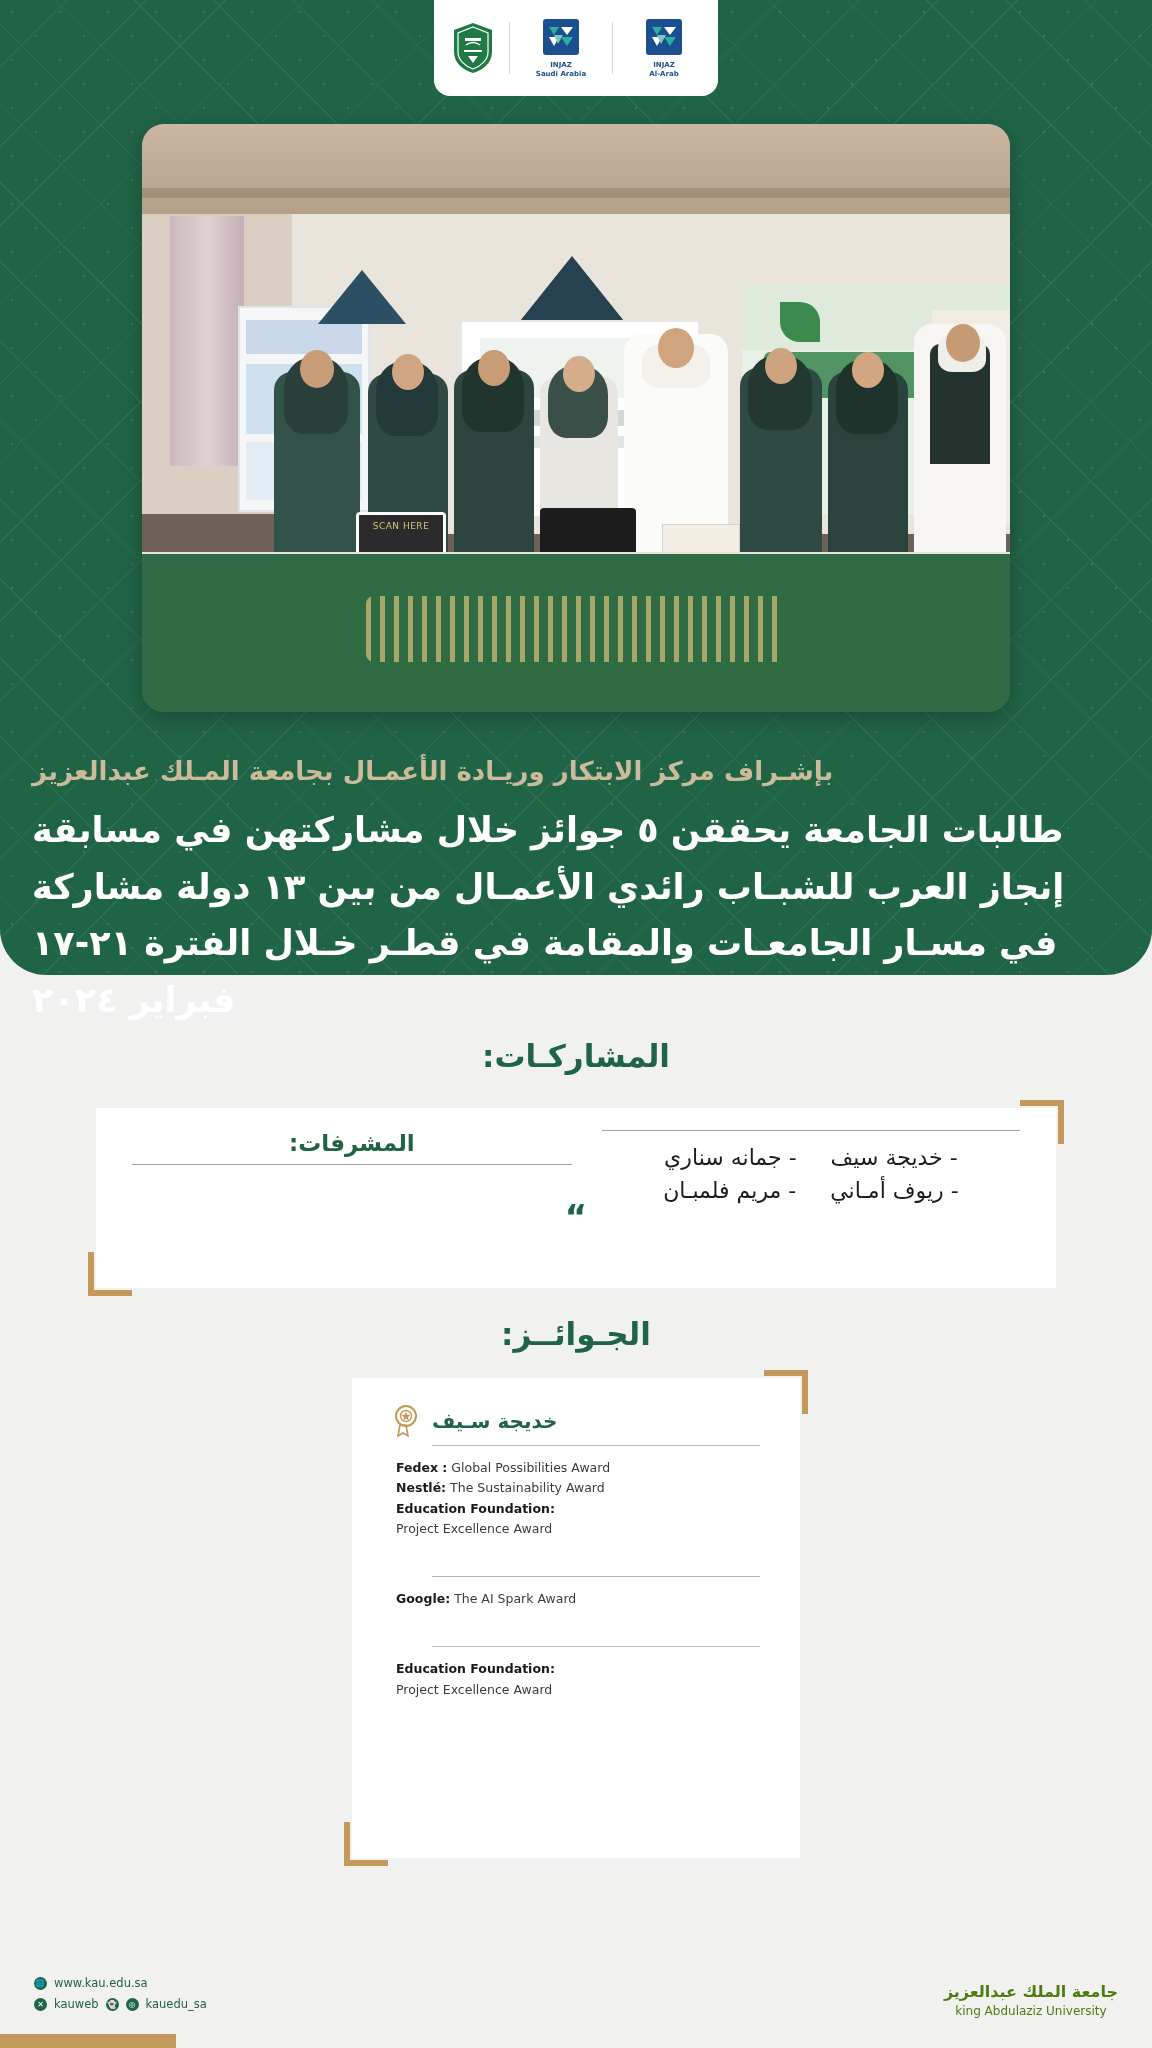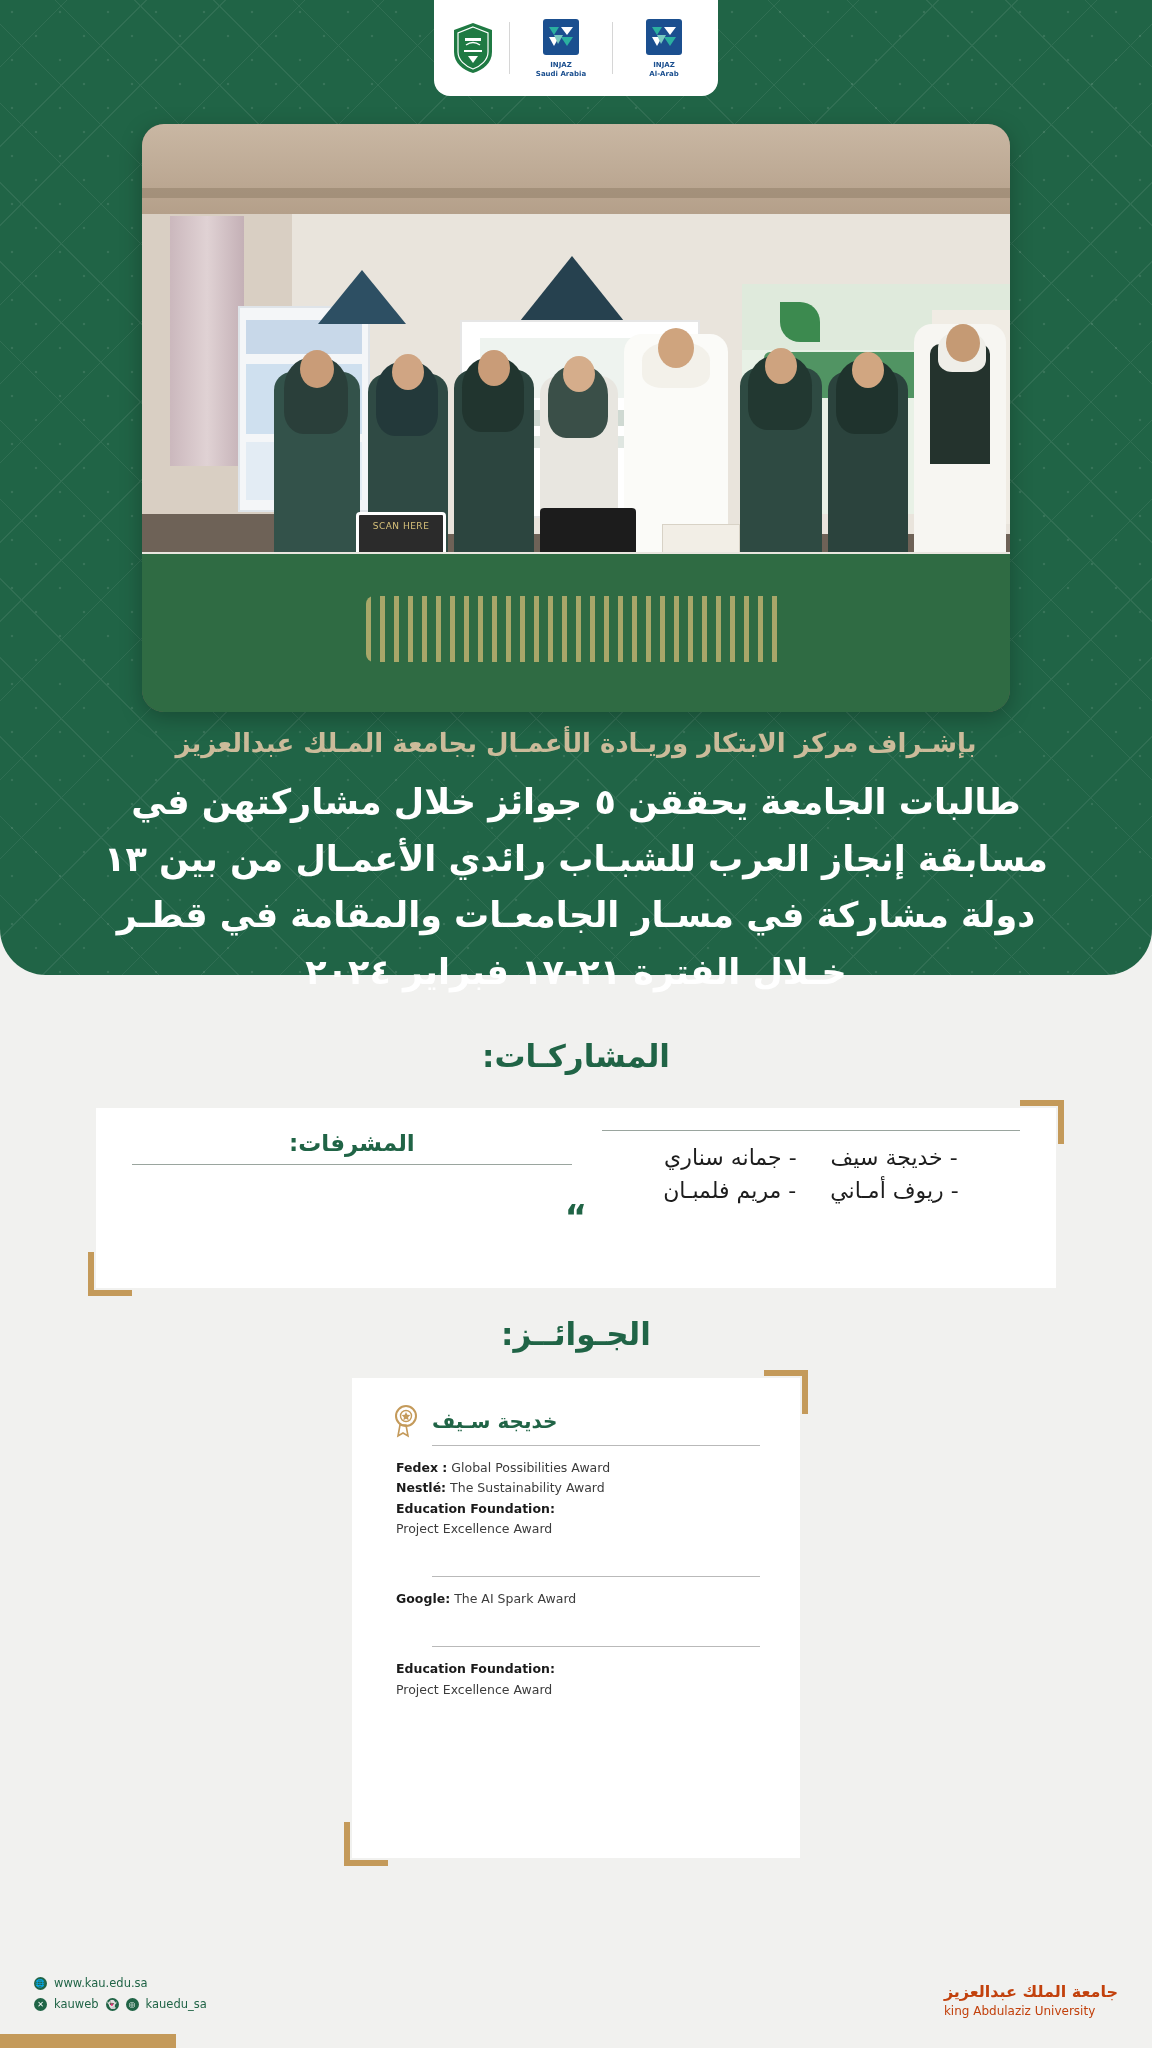--- a/index.html
+++ b/index.html
@@ -107,23 +107,23 @@
       background: repeating-linear-gradient(90deg, rgba(214,190,120,.85) 0 5px, transparent 5px 14px);
       border-radius: 8px; opacity:.85; }
   .ph-scanhere { left:214px; top:388px; width:90px; height:48px; background:#2b2b2b; border:3px solid #fff; border-radius:4px; }
   .ph-scanhere:after { content:"SCAN HERE"; position:absolute; top:6px; left:0; right:0; text-align:center; color:#d6c07a; font-size:9px; letter-spacing:.5px; }
   .ph-laptop { left:398px; top:384px; width:96px; height:58px; background:#1c1c1c; border-radius:4px; }
   .ph-tray { left:520px; top:400px; width:78px; height:34px; background:#f2eee6; border:1px solid #d8d2c6; }
 
   
   .hero-text {
     position: absolute;
-    top: 728px; left: 0; right: 0;
-    padding: 0 84px;
-    text-align: center;
+    top: 756px; left: 0; right: 0;
+    padding: 0 32px;
+    text-align: left;
     z-index: 6;
   }
   .hero-kicker {
     color: #cbbb9a;
     font-size: 26px;
     font-weight: bold;
     letter-spacing: .5px;
     margin-bottom: 16px;
   }
   .hero-body {
@@ -190,21 +190,21 @@
   .footer {
     position: absolute;
     left: 0; right: 0; bottom: 0;
     height: 108px;
     background: #f1f1ef;
   }
   .footer-accent { position: absolute; left: 0; bottom: 0; width: 176px; height: 14px; background: #c49a5a; }
   .footer-left { position: absolute; left: 34px; bottom: 30px; direction: ltr; text-align: left; }
   .f-row { display: flex; align-items: center; gap: 7px; color: #206446; font-size: 11.5px; margin-bottom: 7px; }
   .f-row .mini { width: 13px; height: 13px; border-radius: 50%; background: #206446; color: #fff; font-size: 8px; display: flex; align-items: center; justify-content: center; }
-  .footer-right { position: absolute; right: 34px; bottom: 30px; text-align: left; color: #c2410c; }
+  .footer-right { position: absolute; right: 34px; bottom: 30px; text-align: center; color: #4d7c0f; }
   .f-ar { font-size: 16px; font-weight: bold; }
   .f-en { font-size: 12px; margin-top: 3px; }
 </style>
 </head>
 <body>
 
 <div class="hero">
   <div class="hero-pattern"></div>
   <div class="hero-pattern2"></div>
 </div>

